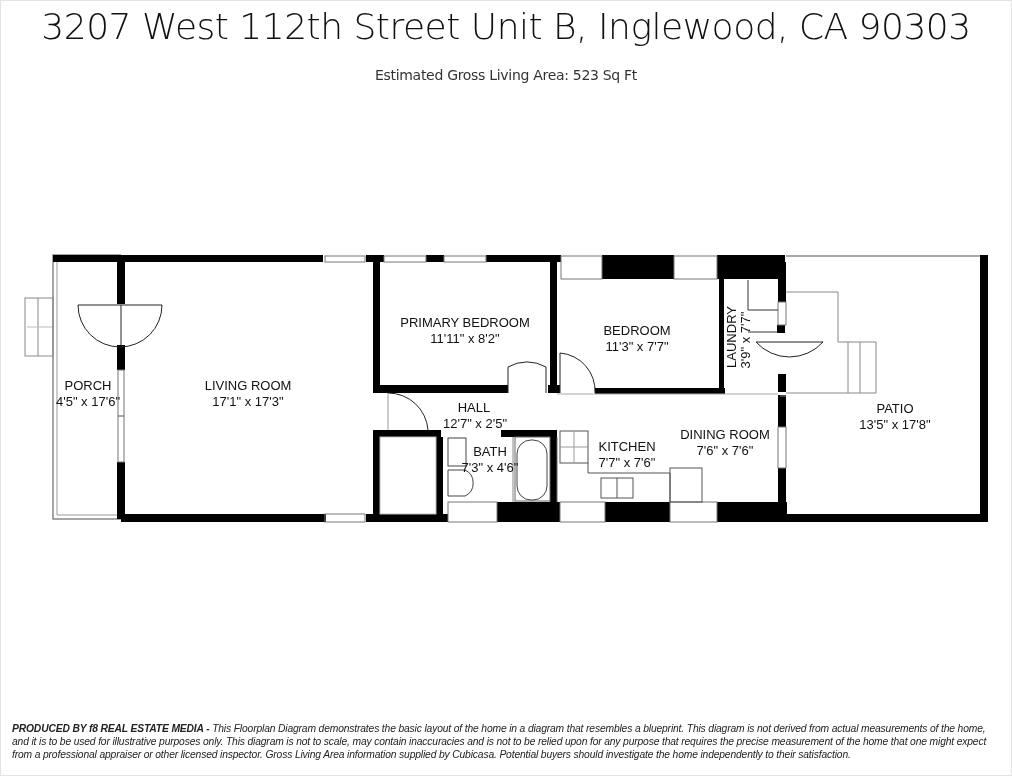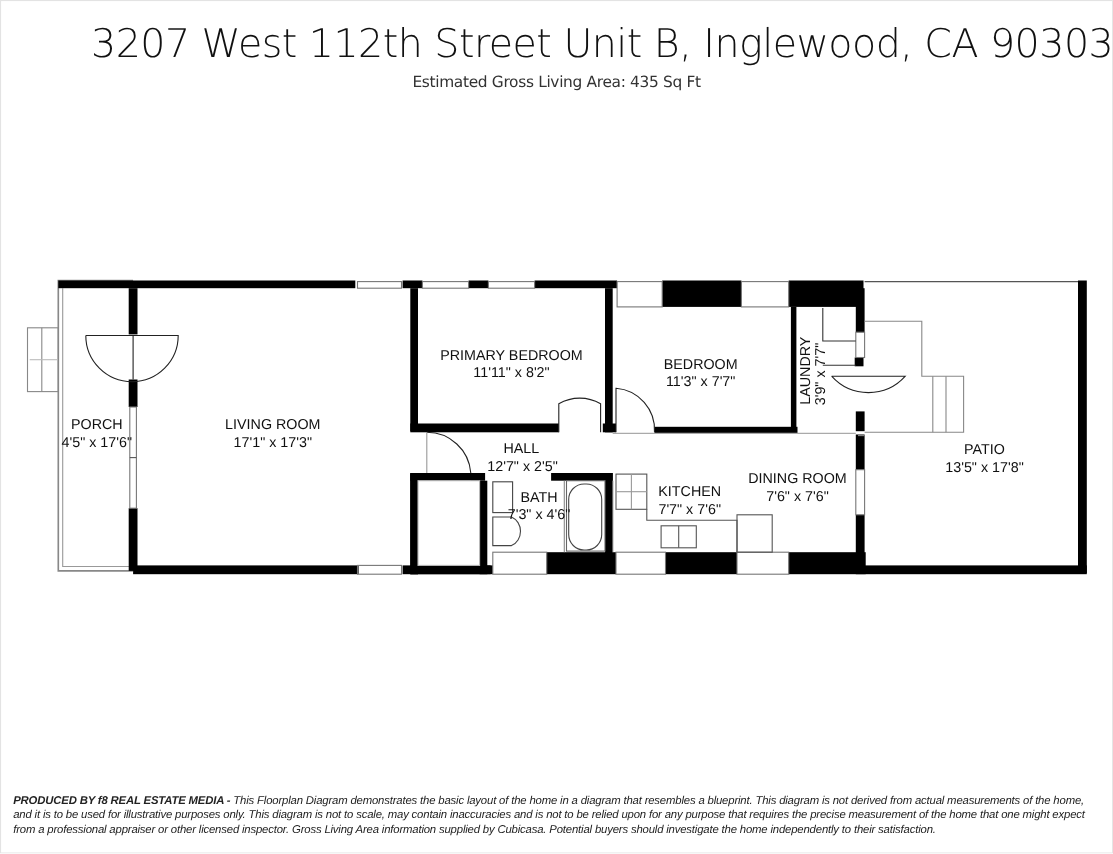--- a/index.html
+++ b/index.html
@@ -1,31 +1,31 @@
 <!DOCTYPE html>
 <html><head>
 <meta charset="utf-8">
 <style>
   html,body{margin:0;padding:0;background:#fff;}
   body{width:1012px;height:776px;position:relative;overflow:hidden;font-family:"Liberation Sans",sans-serif;}
   .frame{position:absolute;left:0;top:0;width:1010px;height:774px;border:1px solid #e3e3e3;}
-  .title{position:absolute;left:0;top:20px;width:1012px;text-align:right;font-family:"DejaVu Sans",sans-serif;font-weight:200;font-size:36px;letter-spacing:-0.5px;color:#111;}
+  .title{position:absolute;left:0;top:6px;width:1012px;text-align:center;font-family:"DejaVu Sans",sans-serif;font-weight:200;font-size:36px;letter-spacing:-0.5px;color:#111;}
   .subtitle{position:absolute;left:0;top:67px;width:1012px;text-align:center;font-family:"DejaVu Sans",sans-serif;font-size:14px;color:#333;letter-spacing:-0.3px;}
   svg.plan{position:absolute;left:0;top:0;}
   .rl{font-family:"Liberation Sans",sans-serif;font-size:13px;fill:#111;text-anchor:middle;}
   .disclaimer{position:absolute;left:12px;top:722px;width:990px;font-size:10.3px;line-height:13px;color:#222;letter-spacing:-0.15px;font-style:italic;}
   .disclaimer b{font-weight:bold;}
 </style>
 </head>
 <body>
 
 <div class="frame"></div>
 
 <div class="title">3207 West 112th Street Unit B, Inglewood, CA  90303</div>
-<div class="subtitle">Estimated Gross Living Area: 435 Sq Ft</div>
+<div class="subtitle">Estimated Gross Living Area: 523 Sq Ft</div>
 
 <svg class="plan" width="1012" height="776" viewBox="0 0 1012 776">
   <g fill="none" stroke="#111" stroke-width="1">
 
     <polyline points="121,255 53,255 53,519 121,519" stroke="#888" stroke-width="1.5"></polyline>
     <polyline points="57,262 57,515 121,515" stroke="#999"></polyline>
 
     <rect x="25" y="298" width="28" height="58" stroke="#888"></rect>
     <line x1="38" y1="298" x2="38" y2="356" stroke="#888"></line>
     <line x1="27" y1="327" x2="52" y2="327" stroke="#bbb"></line>

